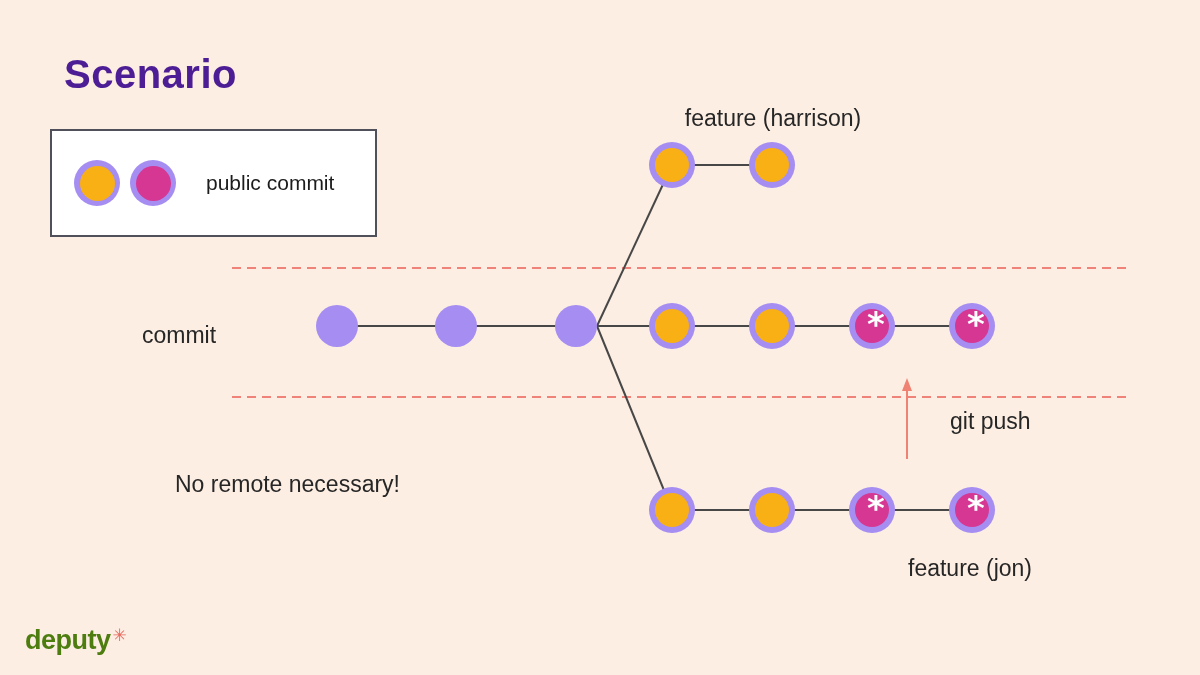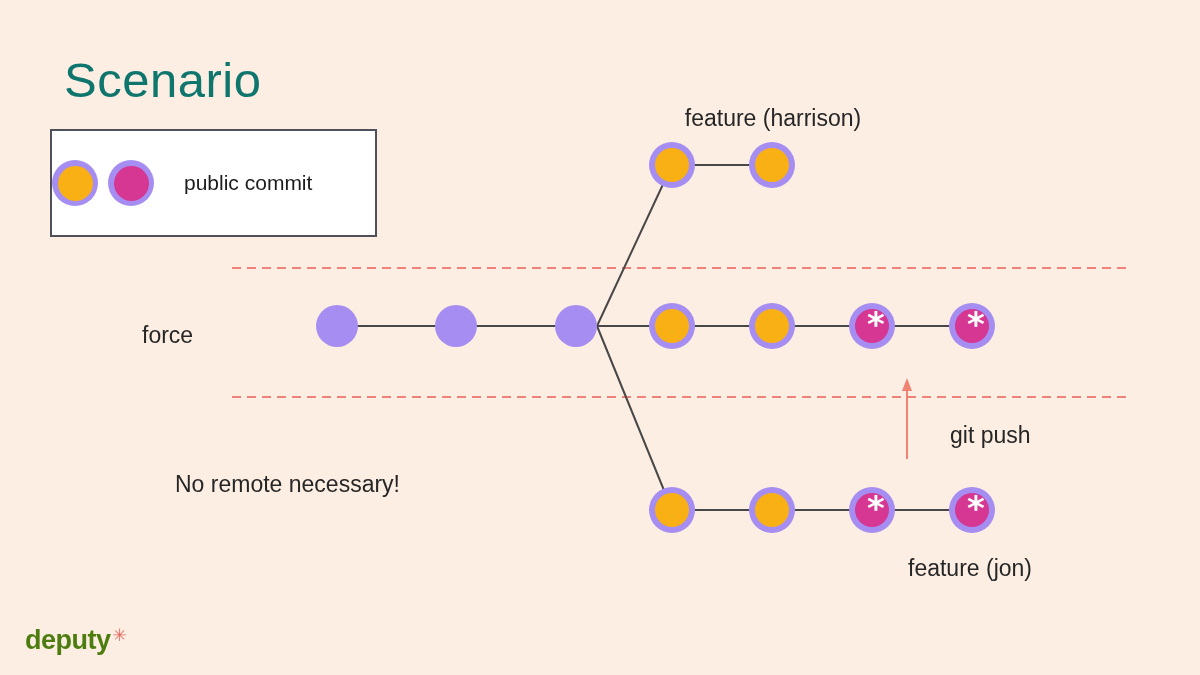--- a/index.html
+++ b/index.html
@@ -2,40 +2,40 @@
 <html><head>
 <meta charset="utf-8">
 <style>
   html,body{margin:0;padding:0;background:#fdeee3;}
   .slide{
     position:relative;width:1200px;height:675px;overflow:hidden;
     background:#fdeee3;font-family:"Liberation Sans",sans-serif;
   }
   .title{
     position:absolute;left:64px;top:52px;
-    font-size:49px;font-weight:400;color:#0f766e;letter-spacing:.5px;z-index:2;
+    font-size:40px;font-weight:700;color:#4c1d95;letter-spacing:.5px;z-index:2;
   }
   .legend{
     position:absolute;left:50px;top:129px;width:327px;height:108px;
     background:#ffffff;border:2px solid #50505a;box-sizing:border-box;
-    display:flex;align-items:center;z-index:2;
+    display:flex;align-items:center;padding-left:22px;z-index:2;
   }
   .swatch{width:46px;height:46px;border-radius:50%;background:#a58df2;
     display:flex;align-items:center;justify-content:center;flex:0 0 auto;}
   .swatch + .swatch{margin-left:10px;}
   .swatch .inner{width:35px;height:35px;border-radius:50%;}
   .inner.orange{background:#f9b015;}
   .inner.pink{background:#d63793;}
   .legend-label{margin-left:30px;font-size:21px;color:#1c1c1c;}
   .graph-svg{position:absolute;left:0;top:0;z-index:1;}
   .lbl{position:absolute;font-size:23px;color:#262626;z-index:2;white-space:nowrap;}
   .lbl-feature-harrison{left:663px;top:105px;width:220px;text-align:center;}
   .lbl-remote{left:142px;top:322px;}
   .lbl-no-force{left:175px;top:471px;}
-  .lbl-git-push{left:950px;top:408px;margin-top:14px;}
+  .lbl-git-push{left:950px;top:408px;}
   .lbl-feature-jon{left:908px;top:555px;}
   .footer-logo{position:absolute;left:25px;top:626px;display:flex;align-items:flex-start;z-index:2;}
   .brand{font-size:27px;font-weight:700;color:#4d7c0f;letter-spacing:-.5px;line-height:1.1;}
   .brand-icon{font-family:"DejaVu Sans",sans-serif;font-size:17px;color:#e5685c;
     margin-left:2px;position:relative;top:-1px;}
 </style>
 </head>
 <body>
 
 <div class="slide">
@@ -85,21 +85,21 @@
       <circle cx="872" cy="510" r="17" fill="#d63793"></circle>
       <text x="876" y="520" fill="#ffffff" font-size="34" font-weight="bold" text-anchor="middle" font-family="&quot;DejaVu Sans&quot;, sans-serif">*</text>
       <circle cx="972" cy="510" r="23" fill="#a58df2"></circle>
       <circle cx="972" cy="510" r="17" fill="#d63793"></circle>
       <text x="976" y="520" fill="#ffffff" font-size="34" font-weight="bold" text-anchor="middle" font-family="&quot;DejaVu Sans&quot;, sans-serif">*</text>
       <line x1="907" y1="459" x2="907" y2="386" stroke="#ef8273" stroke-width="2"></line>
       <path d="M 907 378 L 902 391 L 912 391 Z" fill="#ef8273"></path>
     </svg>
 
   <div class="lbl lbl-feature-harrison">feature (harrison)</div>
-  <div class="lbl lbl-remote">force</div>
+  <div class="lbl lbl-remote">commit</div>
   <div class="lbl lbl-no-force">No remote necessary!</div>
   <div class="lbl lbl-git-push">git push</div>
   <div class="lbl lbl-feature-jon">feature (jon)</div>
 
   <div class="footer-logo">
     <span class="brand">deputy</span>
     <span class="brand-icon">✳</span>
   </div>
 
 </div>

